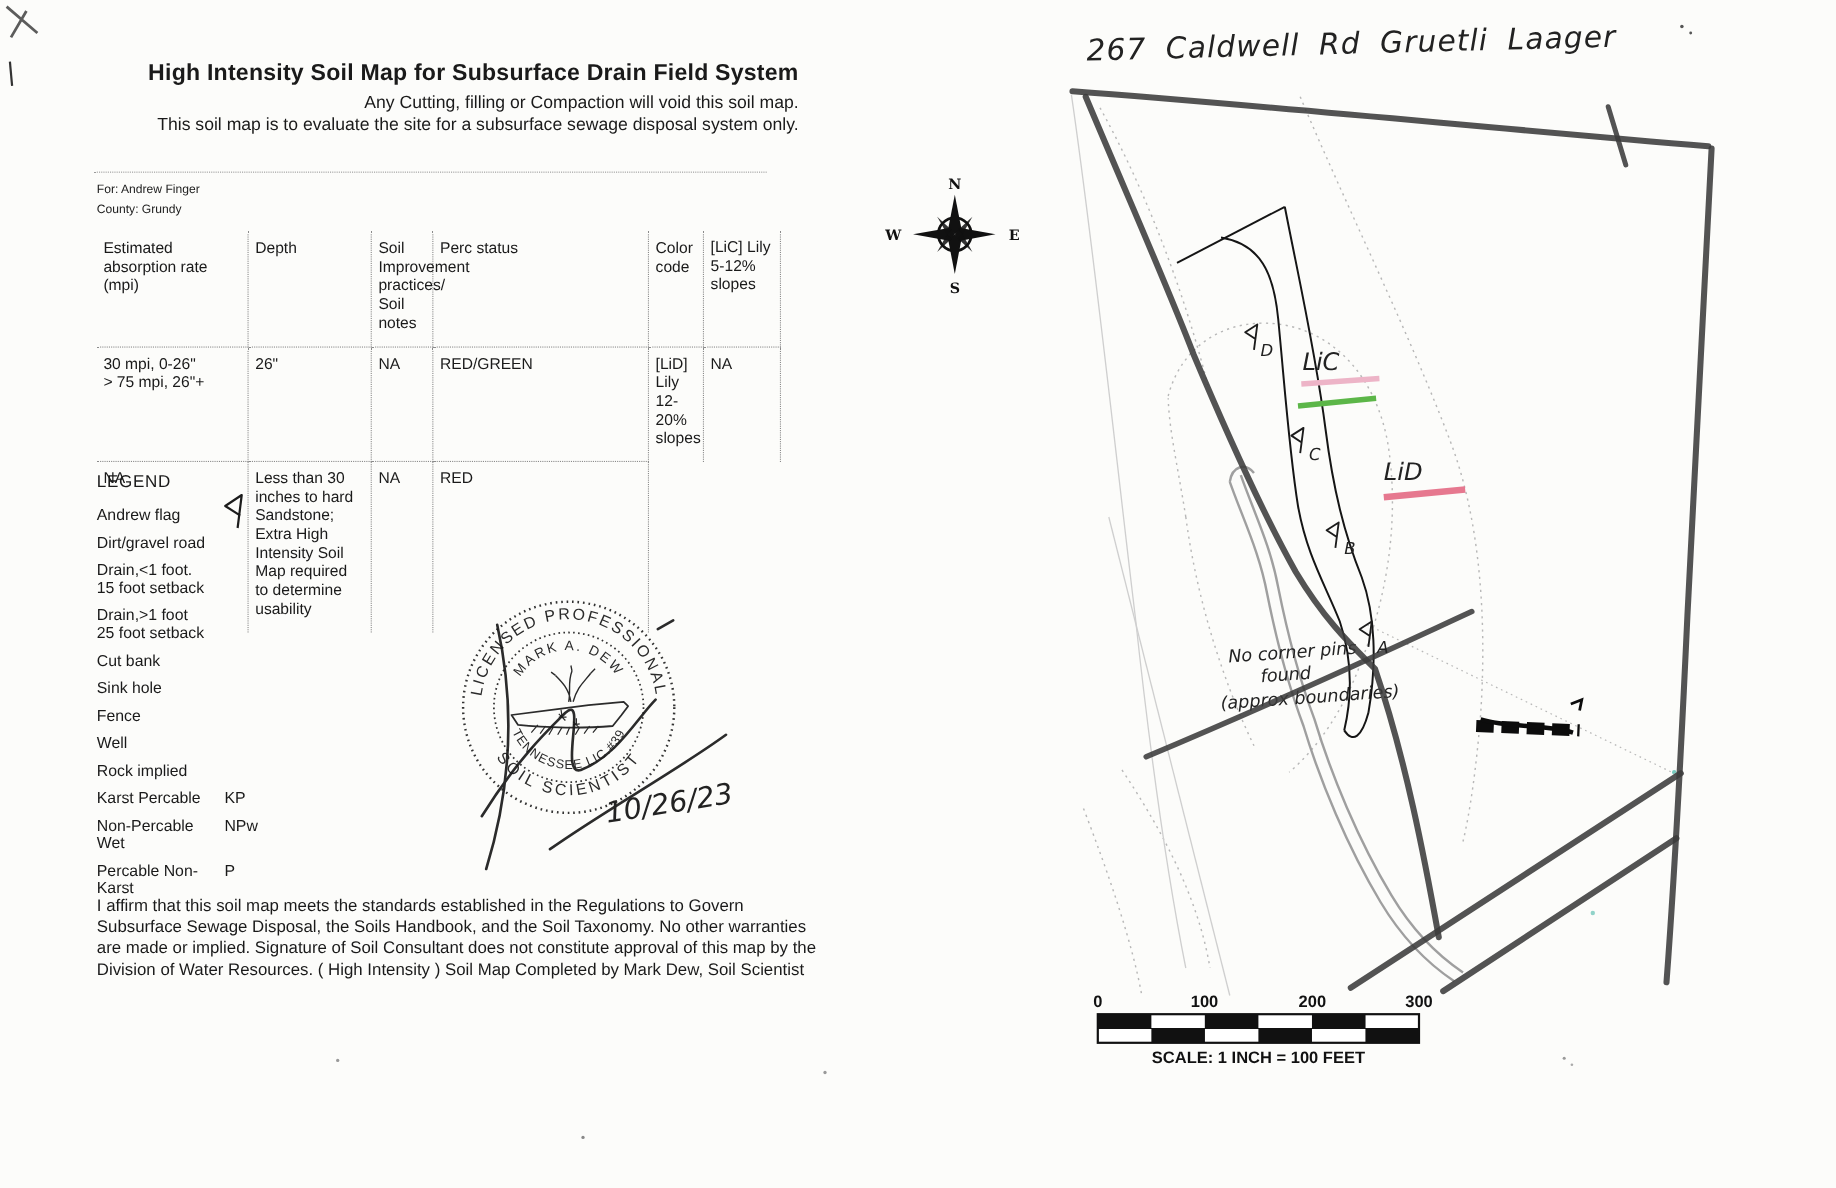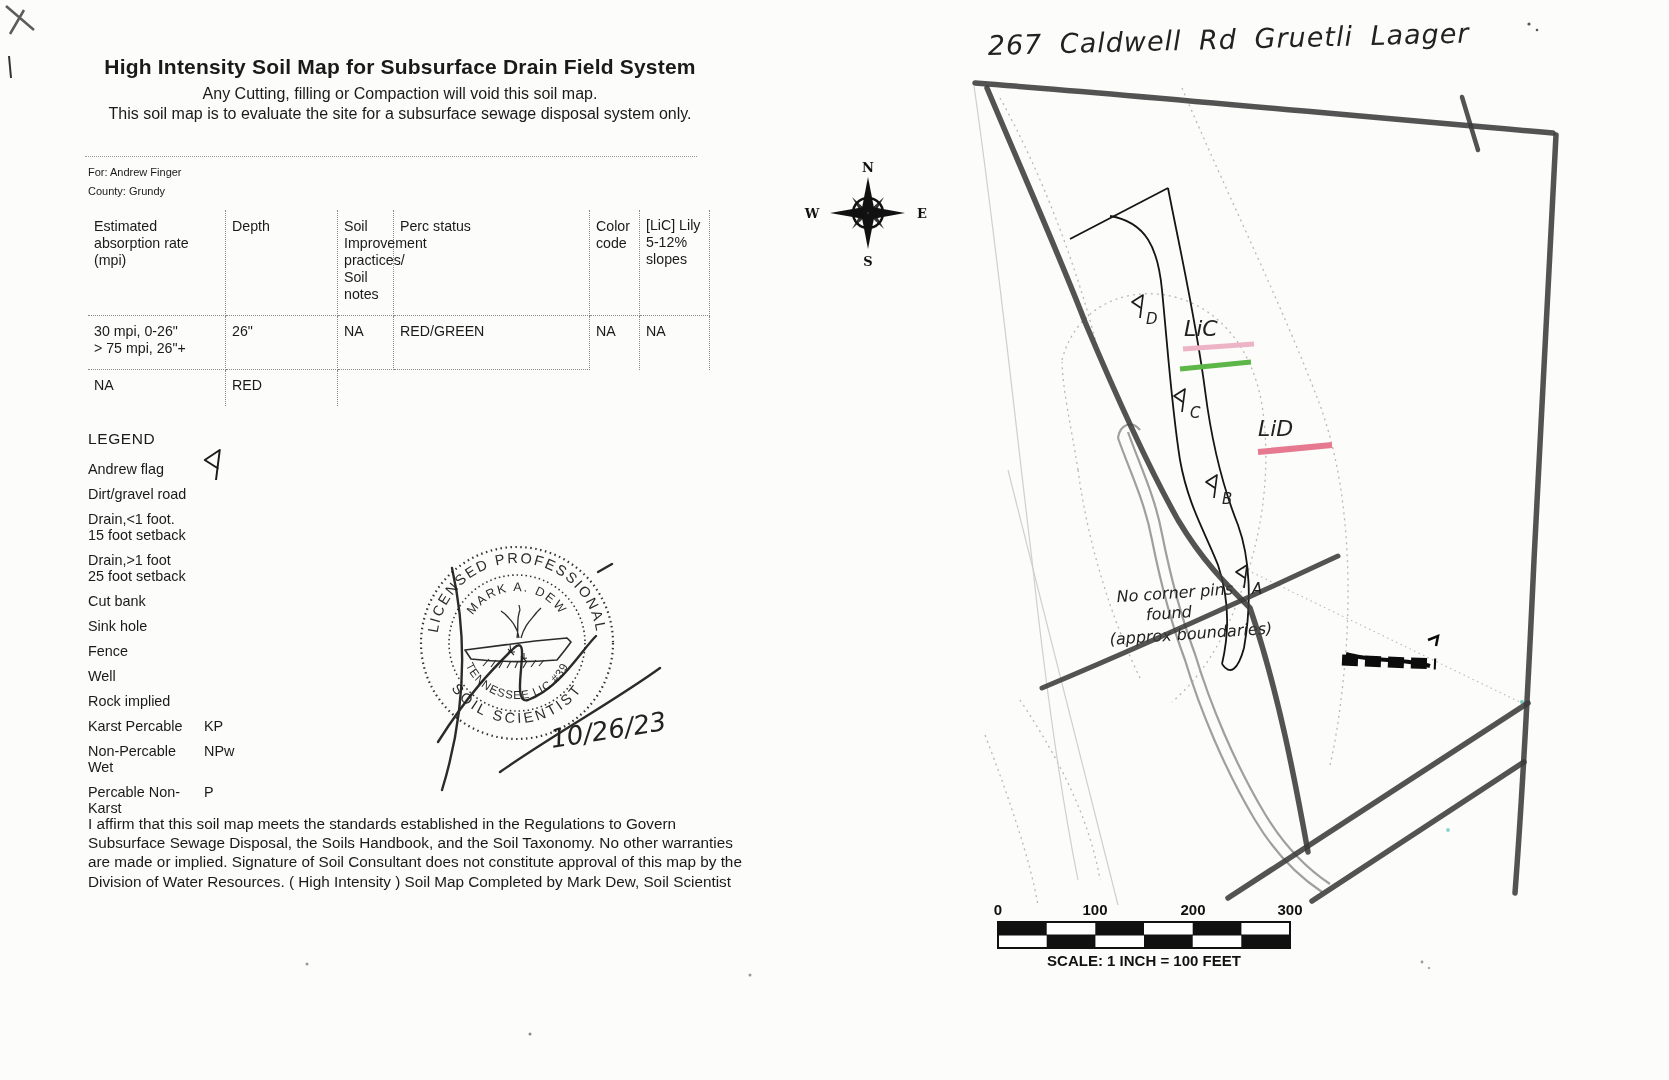--- a/index.html
+++ b/index.html
@@ -1,20 +1,20 @@
 <!DOCTYPE html>
 <html><head>
 <meta charset="utf-8">
 <style>
   html,body{margin:0;padding:0;background:#e8e8e8;}
   #page{position:relative;width:1669px;height:1080px;background:#fcfcfa;overflow:hidden;
         font-family:"Liberation Sans",sans-serif;color:#1a1a1a;}
   .abs{position:absolute;}
   
-  #title-block{left:60px;top:55px;width:680px;text-align:center;}
+  #title-block{left:46px;top:55px;width:680px;text-align:right;}
   .doc-title{font-size:21px;font-weight:bold;letter-spacing:.2px;margin-bottom:5px;}
   .doc-sub{font-size:16px;line-height:20px;}
   .dotted-line{border-top:1px dotted #999;height:0;}
   #for-block{left:88px;top:163px;font-size:11px;line-height:19px;}
   
   #soil-table{left:88px;top:210px;display:grid;grid-template-columns:138px 112px 56px 196px 50px 70px;
               font-size:14.2px;line-height:17px;}
   #soil-table .cell{border-right:1px dotted #8a8a8a;padding:7px 7px 12px 6px;}
   #soil-table .hdr{padding-top:8px;border-bottom:1px dotted #8a8a8a;min-height:40px;}
   #soil-table .r1{border-bottom:1px dotted #8a8a8a;}
@@ -63,22 +63,27 @@
       <div>5-12% slopes</div>
     </div>
     <div class="cell r1">
       <div>30 mpi, 0-26"</div>
       <div>&gt; 75 mpi, 26"+</div>
     </div>
     <div class="cell r1">26"</div>
     <div class="cell r1">NA</div>
     <div class="cell r1">RED/GREEN</div>
 
+    <div class="cell">
+      <div>[LiD] Lily</div>
+      <div>12-20% slopes</div>
+    </div>
     <div class="cell">NA</div>
     <div class="cell">NA</div>
+    <div class="cell">Less than 30 inches to hard Sandstone; Extra High Intensity Soil Map required to determine usability</div>
     <div class="cell">NA</div>
     <div class="cell">RED</div>
   </div>
 
   <div id="legend-block" class="abs">
     <div id="legend-heading">LEGEND</div>
     <div class="legend-item">
         <span class="lab">Andrew flag</span>
         <span class="code"></span>
       </div>

